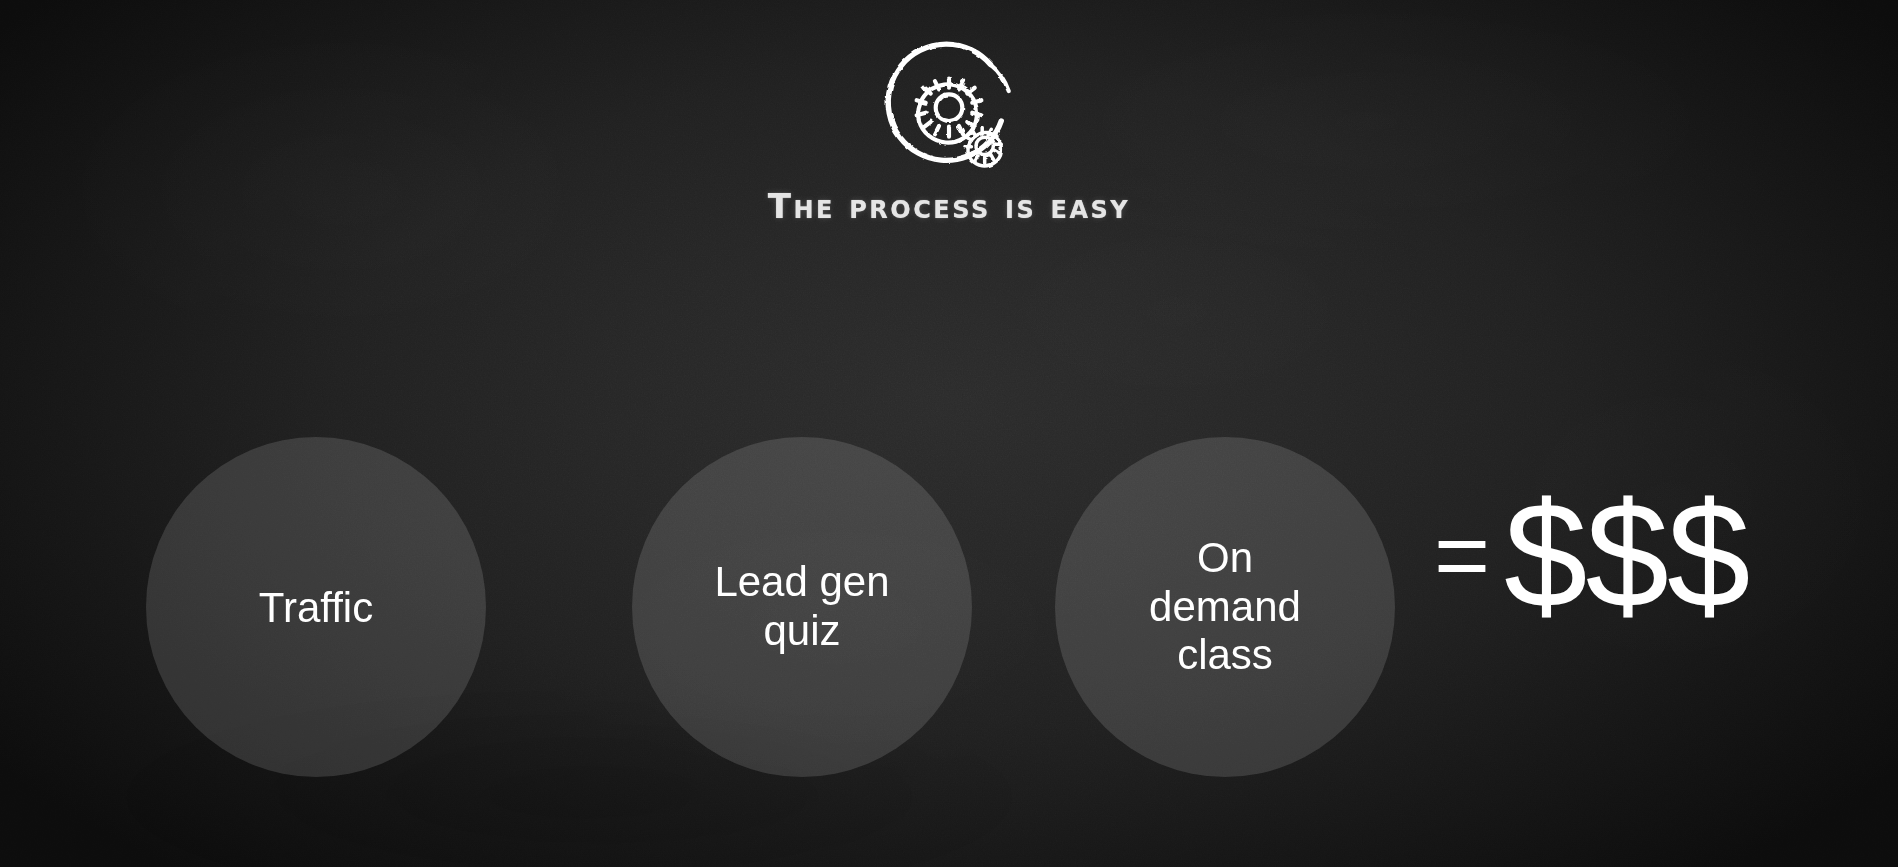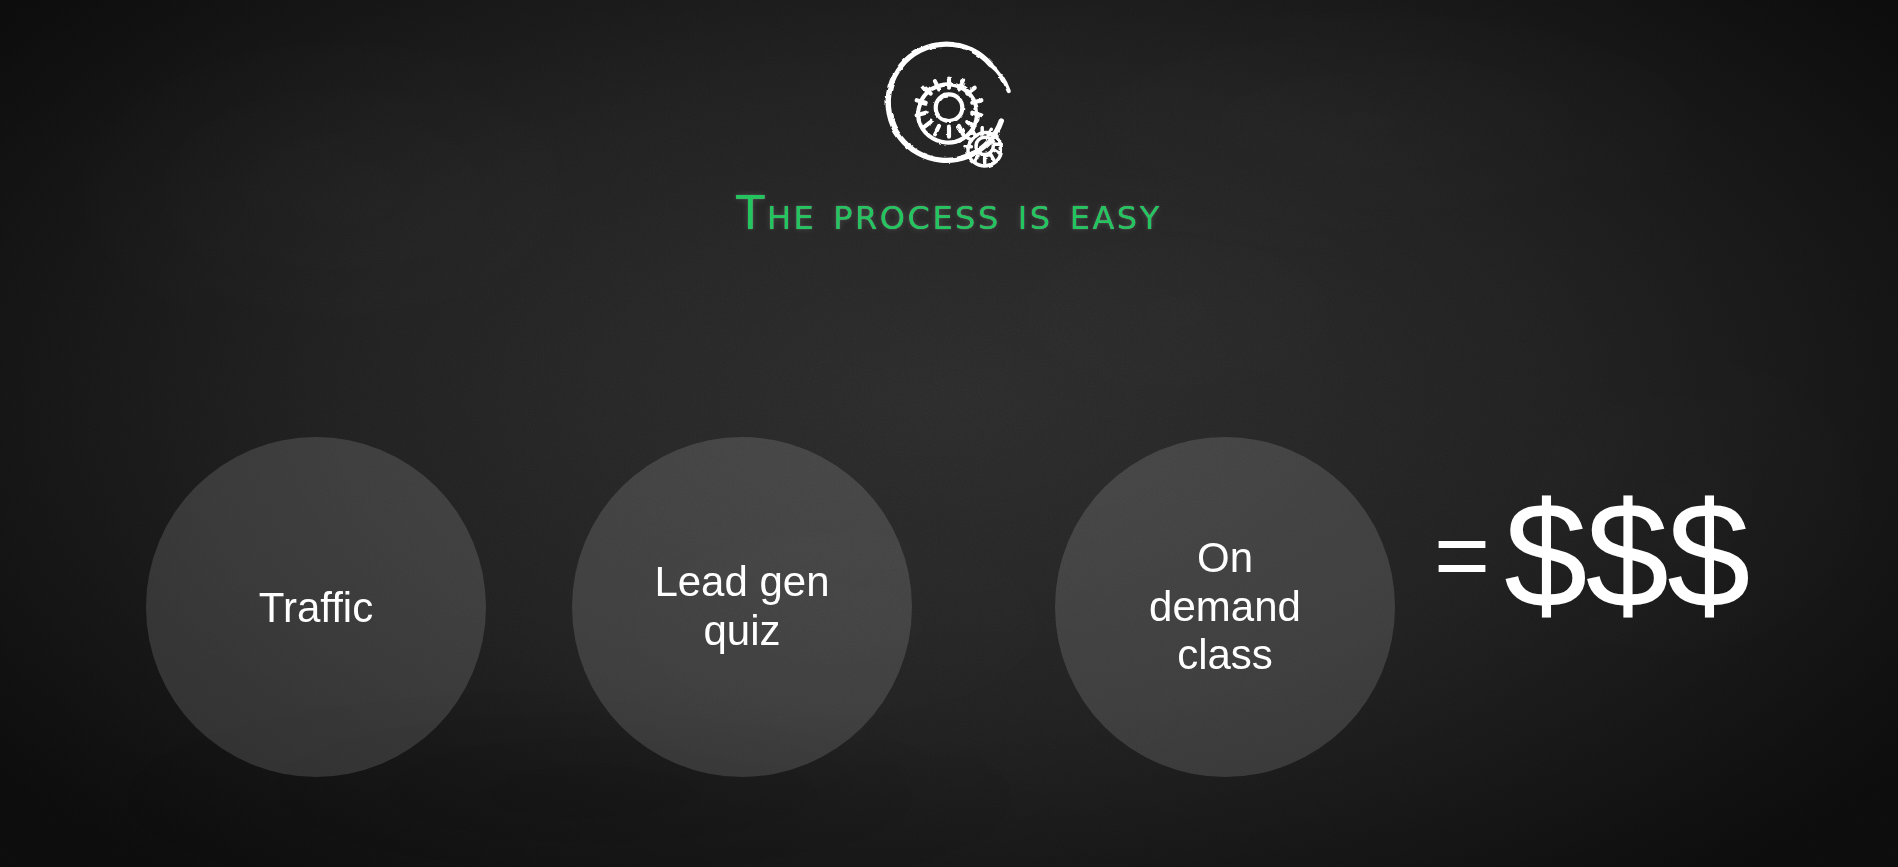--- a/index.html
+++ b/index.html
@@ -58,24 +58,24 @@
     flex-direction: column;
     align-items: center;
   }
   .gear-badge {
     width: 166px;
     height: 166px;
     display: block;
   }
   .headline {
     margin-top: -8px;
-    color: #22c55e;
+    color: #e5e5e5;
     font-family: "DejaVu Sans", sans-serif;
-    font-size: 46px;
-    font-weight: 400;
+    font-size: 34px;
+    font-weight: 700;
     font-variant: small-caps;
     letter-spacing: 2.5px;
     text-shadow:
        0 0 1px rgba(255,255,255,0.55),
        0 0 6px rgba(255,255,255,0.16);
     white-space: nowrap;
   }
 
   
   .funnel {
@@ -90,21 +90,21 @@
     top: 0;
     width: 340px;
     height: 340px;
     border-radius: 50%;
     background: rgba(255,255,255,0.135);
     display: flex;
     align-items: center;
     justify-content: center;
   }
   .node-1 { left: 146px; }
-  .node-2 { left: 572px; }
+  .node-2 { left: 632px; }
   .node-3 { left: 1055px; }
 
   .node-label {
     color: #ffffff;
     font-size: 42px;
     font-weight: 400;
     line-height: 1.16;
     text-align: center;
     max-width: 250px;
     white-space: pre-line;

